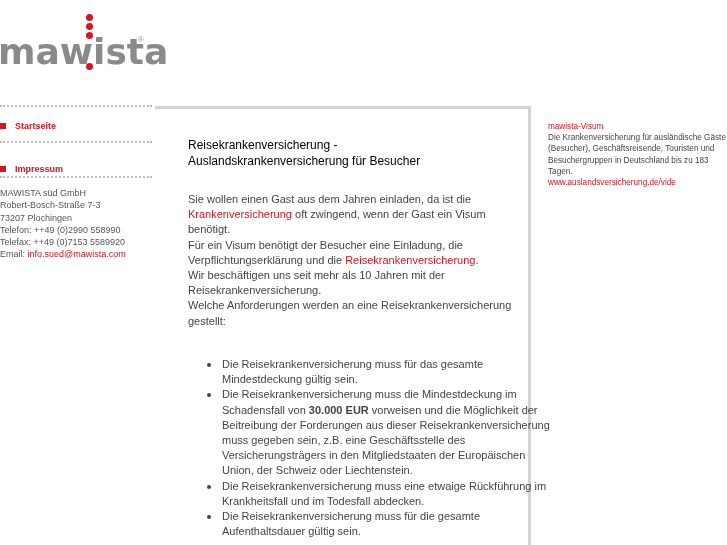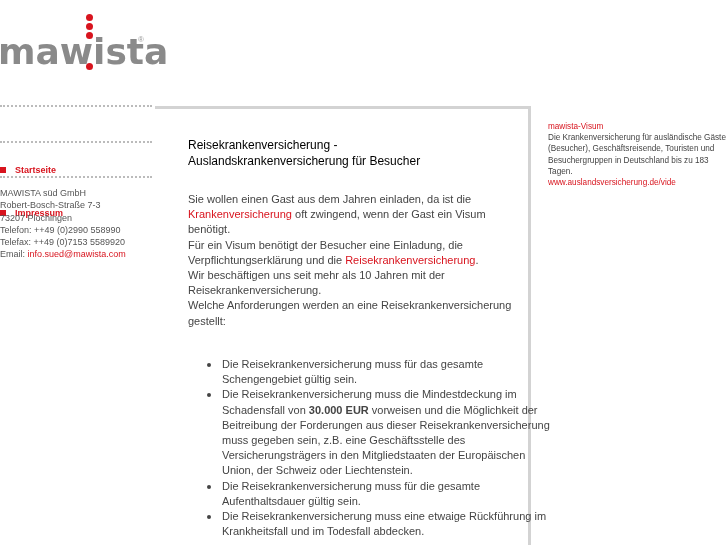--- a/index.html
+++ b/index.html
@@ -1,21 +1,21 @@
 <!DOCTYPE html>
 <html><head>
   <meta charset="utf-8">
   <style>
     html, body { margin: 0; padding: 0; }
     body {
       width: 727px; height: 545px; overflow: hidden; background: #ffffff;
       font-family: "Liberation Sans", "DejaVu Sans", sans-serif;
       color: #444; position: relative;
     }
-    a { color: #d8141e; text-decoration: none; margin-top: 44px; }
+    a { color: #d8141e; text-decoration: none; }
 
     
     .logo { position: absolute; left: 0; top: 14px; width: 160px; height: 60px; }
     .logo-text {
       position: absolute; left: -2px; top: 18px;
       font-family: "DejaVu Sans", sans-serif; font-size: 36px; font-weight: bold;
       color: #8a8a8a; letter-spacing: 0px; line-height: 40px;
     }
     .logo-dots { position: absolute; left: 86px; top: 0; width: 8px; }
     .logo-dots span {
@@ -114,23 +114,23 @@
 </h1>
 
 <div class="body-text">
   <span>Sie wollen einen Gast aus dem Jahren einladen, da ist die </span><a href="#">Krankenversicherung</a><span> oft zwingend, wenn der Gast ein Visum benötigt.</span><br>
   <span>Für ein Visum benötigt der Besucher eine Einladung, die Verpflichtungserklärung und die </span><a href="#">Reisekrankenversicherung</a><span>.</span><br>
   <span>Wir beschäftigen uns seit mehr als 10 Jahren mit der Reisekrankenversicherung.</span><br>
   <span>Welche Anforderungen werden an eine Reisekrankenversicherung gestellt:</span>
 </div>
 
 <ul class="bullets">
-  <li>Die Reisekrankenversicherung muss für das gesamte Schengengebiet gültig sein.</li>
+  <li>Die Reisekrankenversicherung muss für das gesamte Mindestdeckung gültig sein.</li>
   <li><span>Die Reisekrankenversicherung muss die Mindestdeckung im Schadensfall von </span><b>30.000 EUR</b><span> vorweisen und die Möglichkeit der Beitreibung der Forderungen aus dieser Reisekrankenversicherung muss gegeben sein, z.B. eine Geschäftsstelle des Versicherungsträgers in den Mitgliedstaaten der Europäischen Union, der Schweiz oder Liechtenstein.</span></li>
+  <li>Die Reisekrankenversicherung muss eine etwaige Rückführung im Krankheitsfall und im Todesfall abdecken.</li>
   <li>Die Reisekrankenversicherung muss für die gesamte Aufenthaltsdauer gültig sein.</li>
-  <li>Die Reisekrankenversicherung muss eine etwaige Rückführung im Krankheitsfall und im Todesfall abdecken.</li>
 </ul>
 
 <div class="side-box">
   <div class="side-title">mawista-Visum</div>
   <div>Die Krankenversicherung für ausländische Gäste (Besucher), Geschäftsreisende, Touristen und Besuchergruppen in Deutschland bis zu 183 Tagen.</div>
   <a href="#">www.auslandsversicherung.de/vide</a>
 </div>
 
 </body></html>

